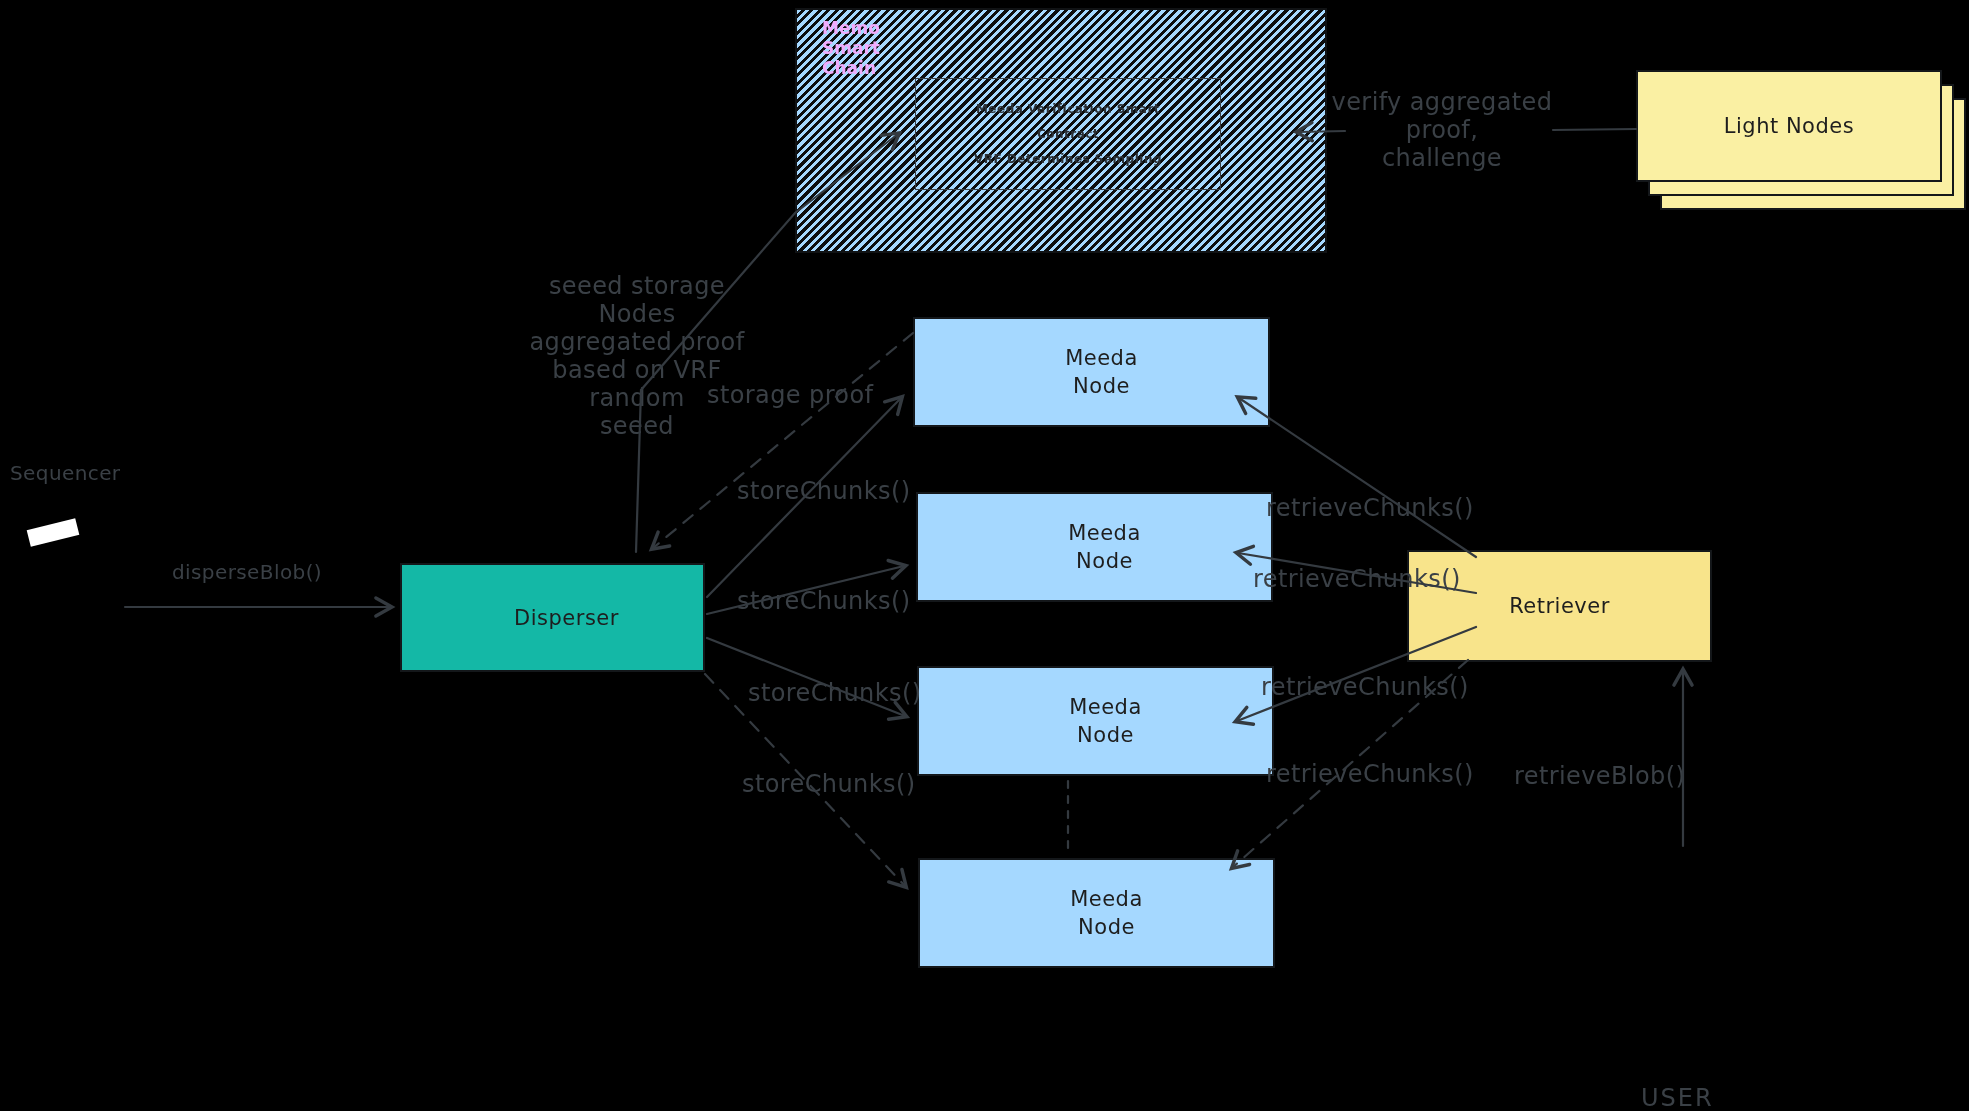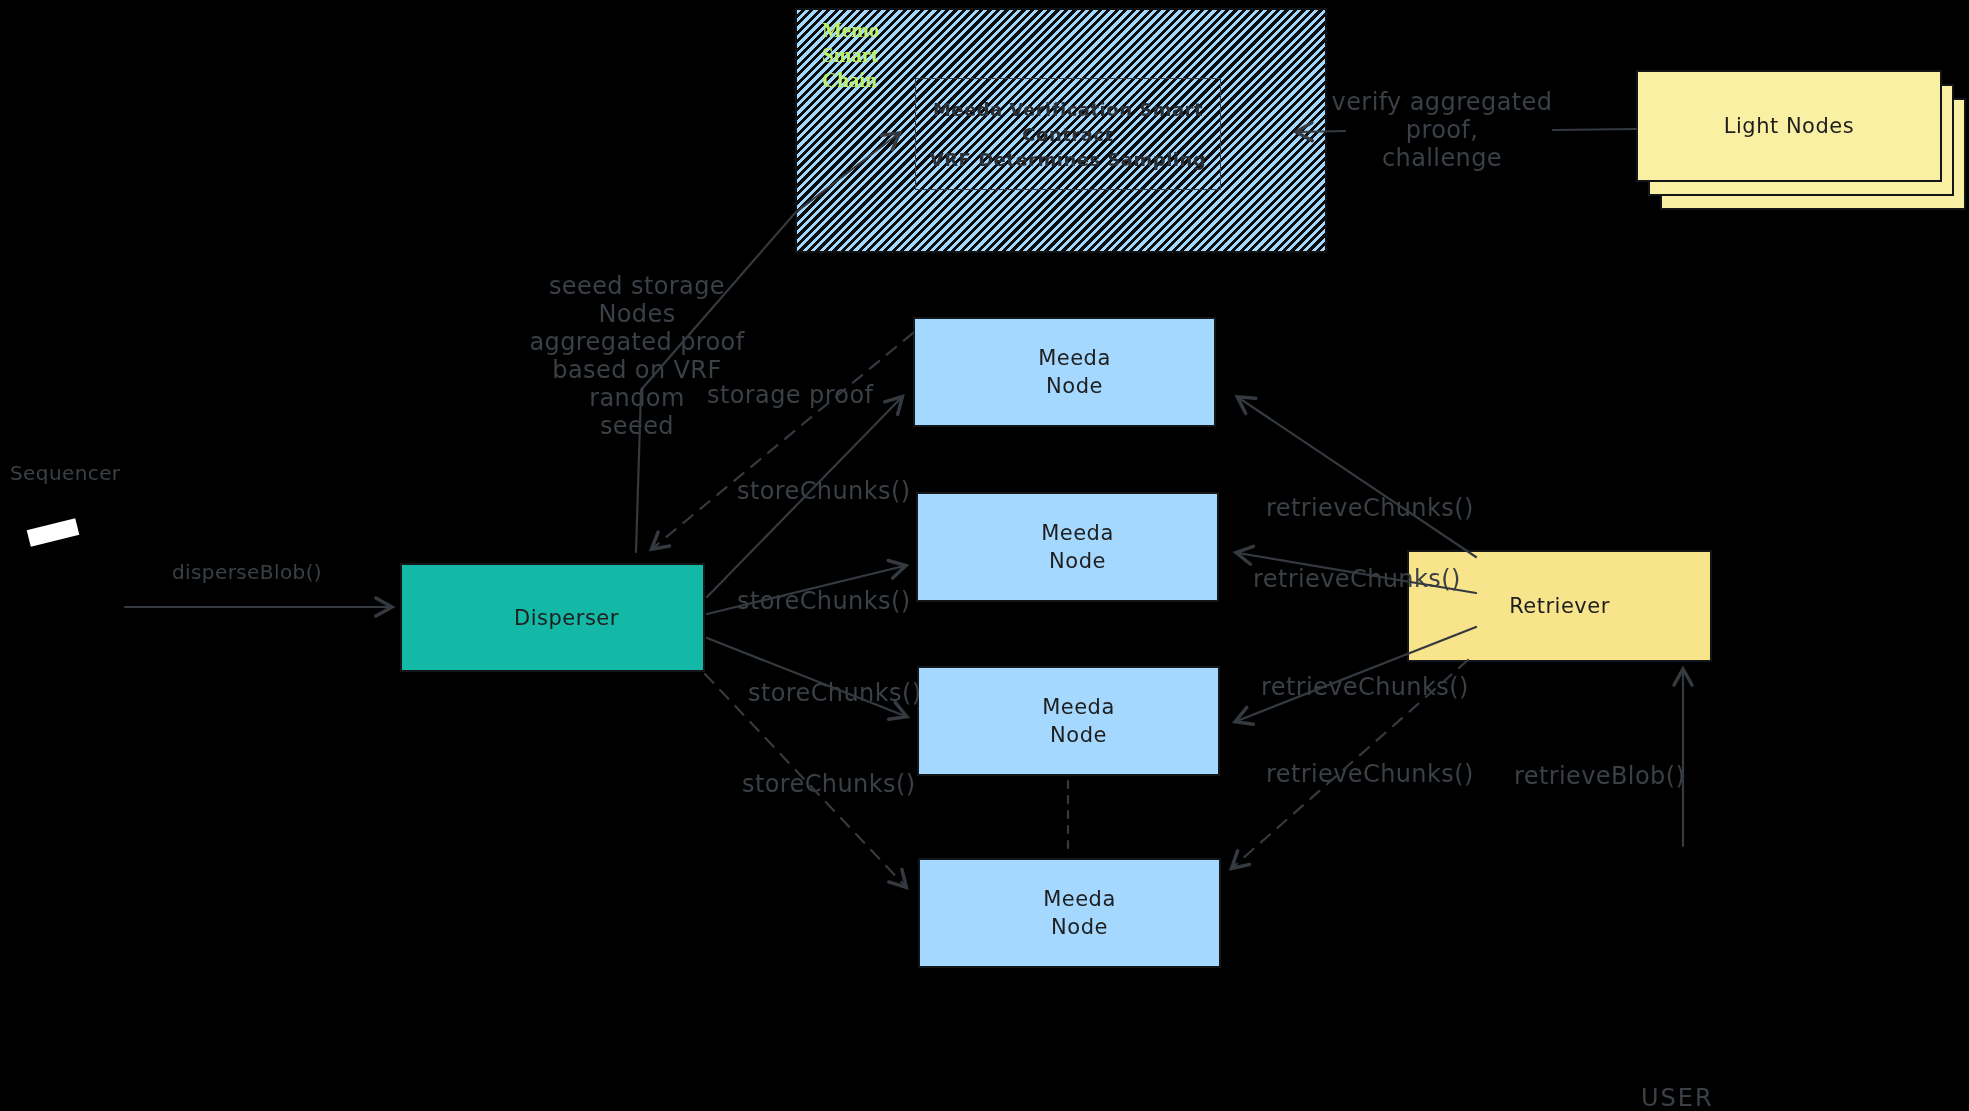--- a/index.html
+++ b/index.html
@@ -3,27 +3,27 @@
 <meta charset="utf-8">
 <style>
   html,body{margin:0;padding:0;background:#000;}
   #canvas{position:relative;width:1969px;height:1111px;background:#000;overflow:hidden;
           font-family:"DejaVu Sans",sans-serif;}
   .box{position:absolute;display:flex;align-items:center;justify-content:center;
        box-sizing:border-box;border:2.5px solid #14171a;text-align:center;
        color:#1e1e1e;font-size:21px;letter-spacing:.5px;}
   .hatch{background:repeating-linear-gradient(135deg,#a5d8ff 0px,#a5d8ff 3px,#0c0d0e 3px,#0c0d0e 6px);}
   .chain-box{left:795px;top:8px;width:532px;height:245px;border-color:#101214;}
-  .chain-title{position:absolute;left:822px;top:18px;color:#bef264;font-size:21px;font-weight:bold;font-family:Liberation Serif, serif;}
+  .chain-title{position:absolute;left:822px;top:18px;color:#f0abfc;font-size:17px;font-weight:bold;}
   .contract-box{left:915px;top:78px;width:306px;height:112px;background:transparent;
-                border:1.5px solid #3a4046;color:#2a2f35;font-size:18px;line-height:25px;font-weight:bold;}
+                border:1.5px solid #3a4046;color:#2a2f35;font-size:12px;line-height:25px;font-weight:bold;}
   .card{position:absolute;width:306px;height:112px;background:#faf0a3;border:2.5px solid #14171a;
         box-sizing:border-box;text-align:center;}
   .disperser{left:400px;top:563px;width:305px;height:109px;background:#14b8a6;padding-left:28px;}
-  .meeda{width:303px;height:110px;background:#a5d8ff;line-height:28px;padding-left:20px;}
+  .meeda{width:357px;height:110px;background:#a5d8ff;line-height:28px;padding-left:20px;}
   .retriever{left:1407px;top:550px;width:305px;height:112px;background:#f8e48b;}
   .lbl{position:absolute;color:#3a4046;font-size:24px;letter-spacing:.4px;white-space:nowrap;}
   .lbl-center{text-align:center;white-space:normal;}
   .seq-shape{position:absolute;left:28px;top:524px;width:50px;height:17px;background:#ffffff;
              transform:rotate(-14deg);}
   svg.wires{position:absolute;left:0;top:0;z-index:6;pointer-events:none;}
   .boxes{position:absolute;left:0;top:0;z-index:3;}
   .labels{position:absolute;left:0;top:0;z-index:5;}
 </style>
 </head>

